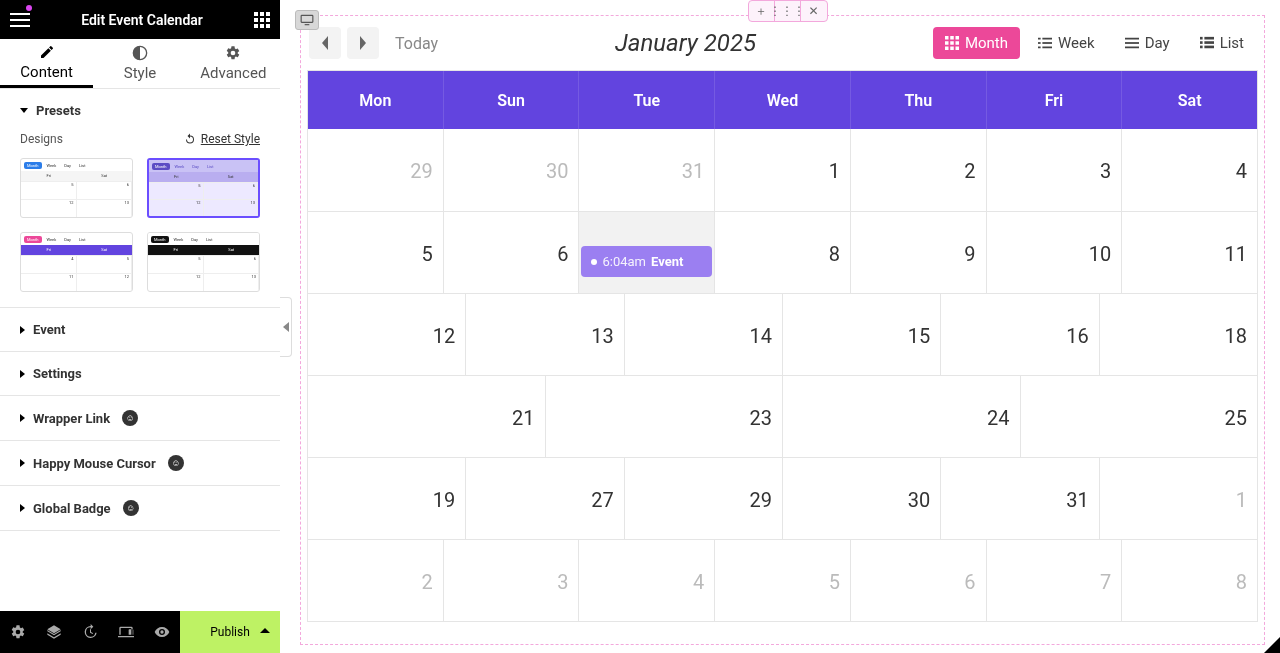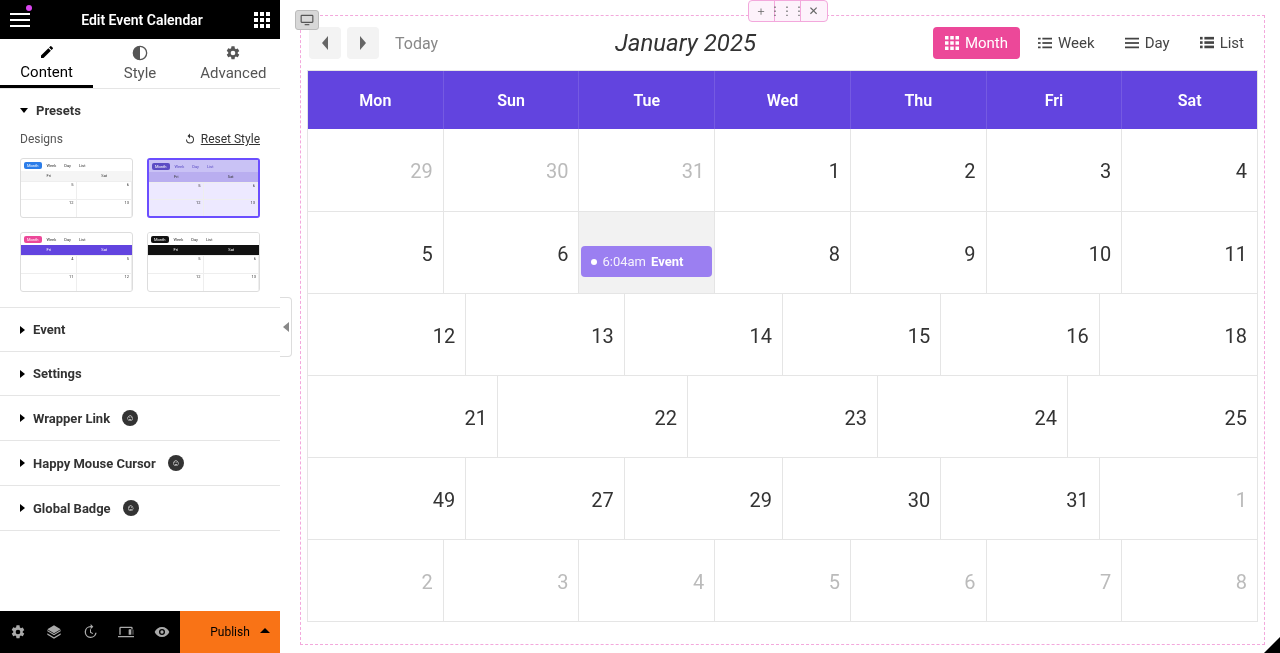--- a/index.html
+++ b/index.html
@@ -42,21 +42,21 @@
 .preset-rows { flex: 1; display: flex; flex-direction: column; }
 .preset-rows div { flex: 1; border-top: 1px solid #eee; display: flex; }
 .preset-rows div span { flex: 1; text-align: right; padding-right: 2px; font-size: 4px; border-right: 1px solid #eee; }
 
 .badge-icon { width: 16px; height: 16px; background: #333; border-radius: 50%; display: inline-flex; align-items: center; justify-content: center; color: #fff; font-size: 9px; margin-left: 4px; }
 
 .footer { height: 42px; background: #000; display: flex; align-items: center; }
 .footer-icons { display: flex; gap: 0; }
 .footer-icon { width: 36px; height: 42px; display: flex; align-items: center; justify-content: center; cursor: pointer; color: #aaa; }
 .footer-icon svg { width: 16px; height: 16px; fill: #aaa; }
-.publish-btn { flex: 1; background: #f97316; height: 100%; display: flex; align-items: center; justify-content: center; font-size: 12px; color: #000; cursor: pointer; position: relative; }
+.publish-btn { flex: 1; background: #bef264; height: 100%; display: flex; align-items: center; justify-content: center; font-size: 12px; color: #000; cursor: pointer; position: relative; }
 .publish-caret { position: absolute; right: 10px; }
 
 
 .collapse-handle { position: absolute; left: 280px; top: 50%; transform: translateY(-50%); width: 12px; height: 60px; background: #fff; border: 1px solid #ddd; border-left: none; display: flex; align-items: center; justify-content: center; cursor: pointer; z-index: 5; border-radius: 0 4px 4px 0; }
 
 
 .canvas { position: absolute; left: 295px; top: 0; right: 0; bottom: 0; padding: 5px 15px 12px 5px; }
 .widget-controls { position: absolute; left: 50%; top: 0; transform: translateX(-50%); display: flex; background: #fdf2fb; border: 1px solid #f3a8dc; border-radius: 4px; height: 22px; align-items: center; z-index: 10; }
 .widget-controls .wc { width: 26px; height: 100%; display: flex; align-items: center; justify-content: center; cursor: pointer; color: #666; border-right: 1px solid #f3a8dc; font-size: 12px; }
 .widget-controls .wc:last-child { border-right: none; }
@@ -486,35 +486,32 @@
             </div>
             <div class="cal-cell">
               <span class="cal-date">18</span>
             </div>
           </div>
           <div class="cal-row">
             <div class="cal-cell">
               <span class="cal-date">21</span>
             </div>
             <div class="cal-cell">
-              <span class="cal-date">22</span>
-            </div>
-            <div class="cal-cell">
               <span class="cal-date">23</span>
             </div>
             <div class="cal-cell">
               <span class="cal-date">24</span>
             </div>
             <div class="cal-cell">
               <span class="cal-date">25</span>
             </div>
           </div>
           <div class="cal-row">
             <div class="cal-cell">
-              <span class="cal-date">49</span>
+              <span class="cal-date">19</span>
             </div>
             <div class="cal-cell">
               <span class="cal-date">27</span>
             </div>
             <div class="cal-cell">
               <span class="cal-date">29</span>
             </div>
             <div class="cal-cell">
               <span class="cal-date">30</span>
             </div>

